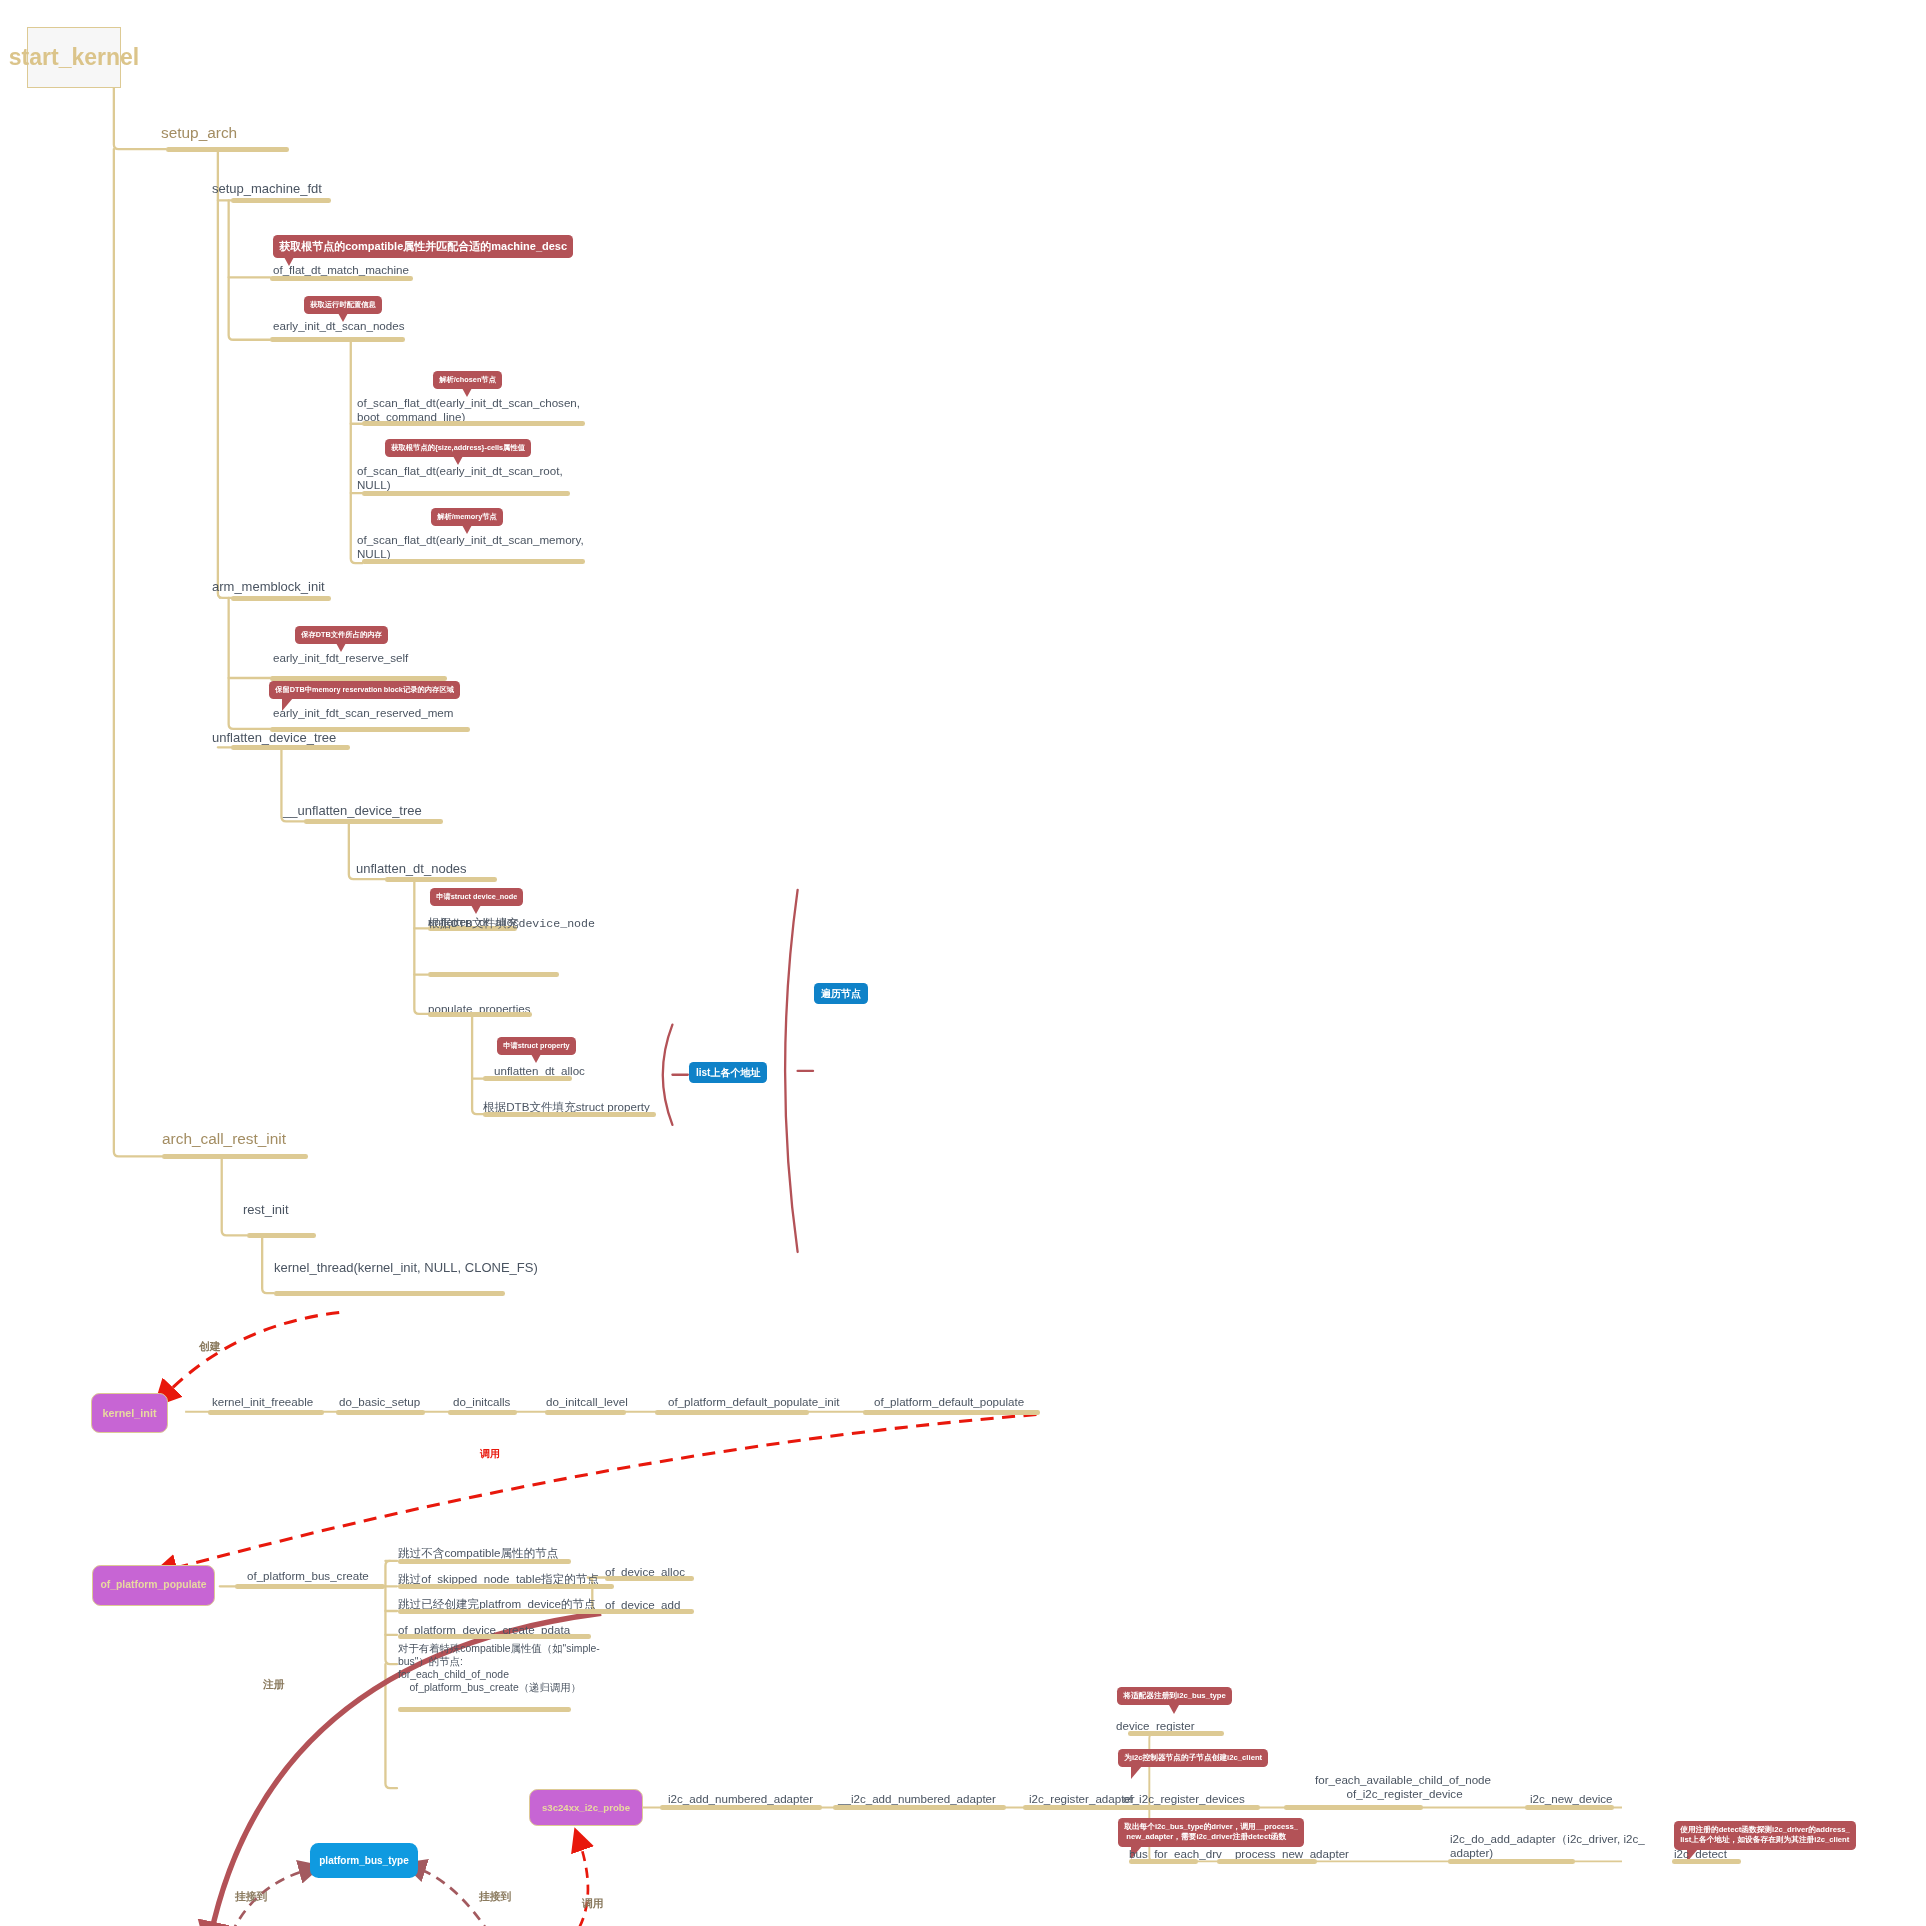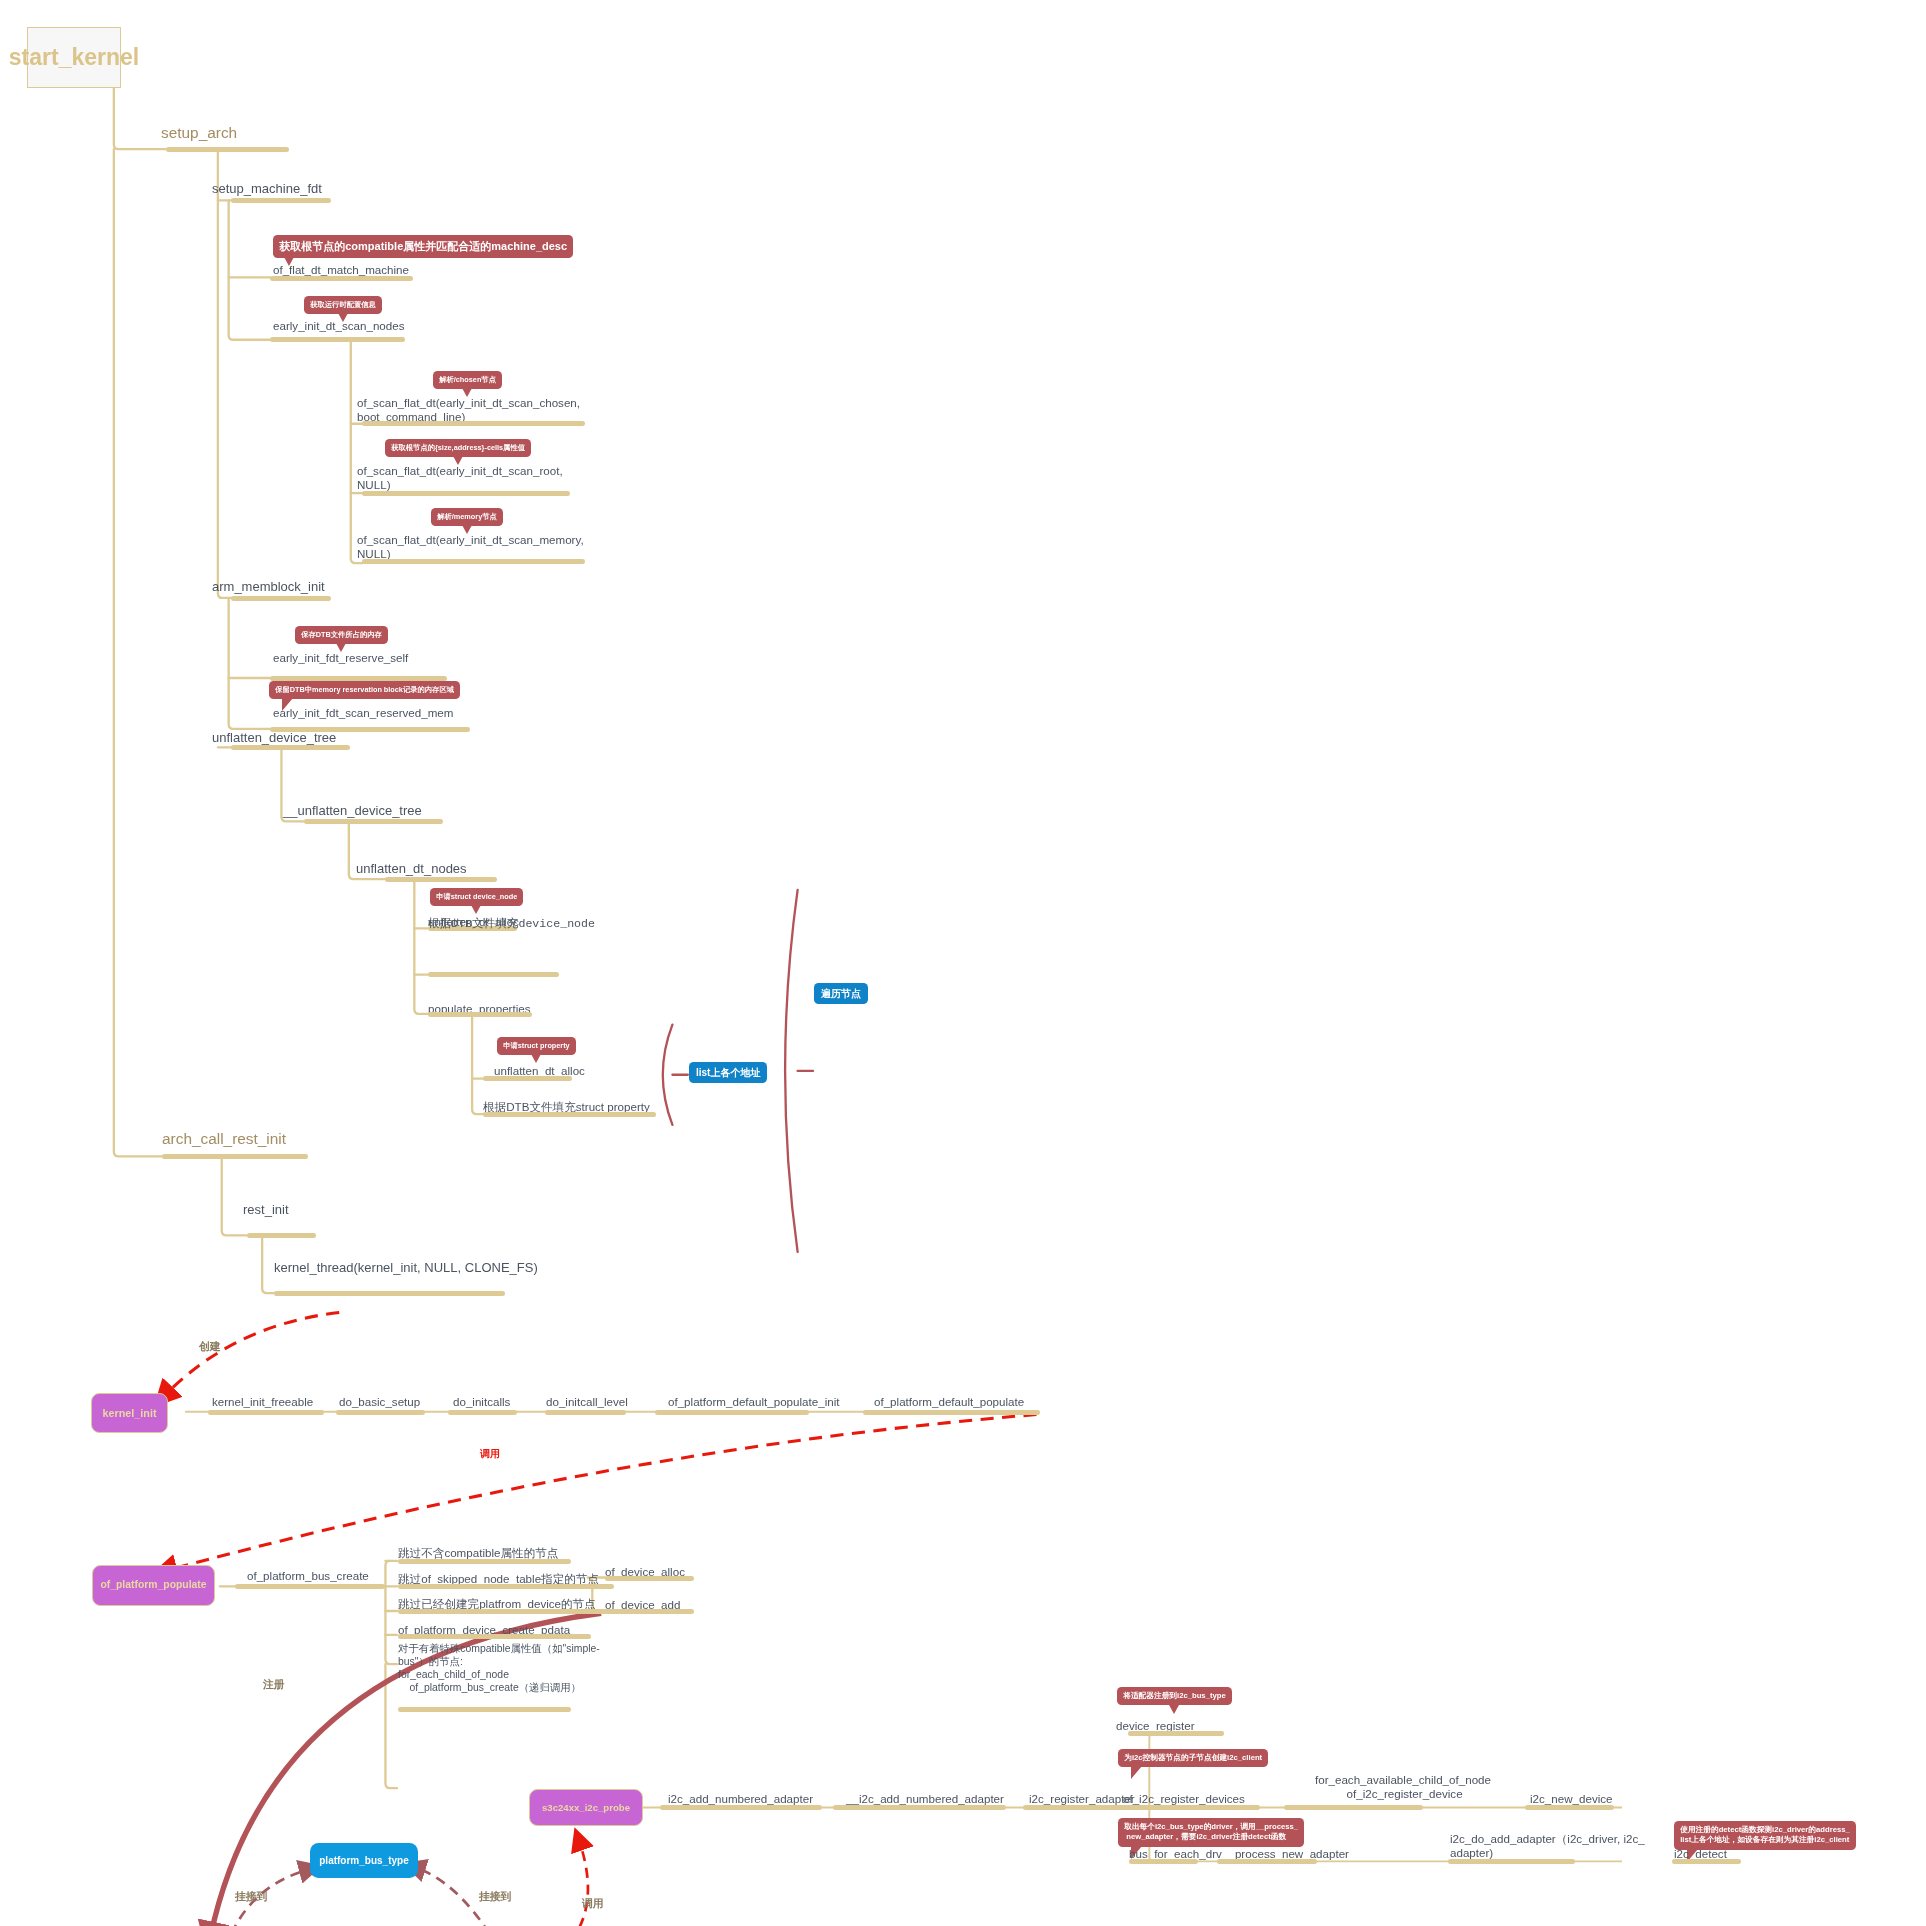--- a/index.html
+++ b/index.html
@@ -288,21 +288,21 @@
 
   <div class="edgelabel brown" style="left:263px;top:1678px;">注册</div>
 
   <div class="chip purple" style="left:529px;top:1789px;width:112px;height:35px;font-size:9.6px;">
     <span>s3c24xx_i2c_probe</span>
   </div>
 
   <div class="node mid" style="left:668px;top:1792px;">i2c_add_numbered_adapter</div>
   <div class="bar" style="left:660px;top:1805px;width:162px;"></div>
 
-  <div class="node mid" style="left:838px;top:1792px;margin-left:8px;">__i2c_add_numbered_adapter</div>
+  <div class="node mid" style="left:838px;top:1792px;">__i2c_add_numbered_adapter</div>
   <div class="bar" style="left:833px;top:1805px;width:173px;"></div>
 
   <div class="node mid" style="left:1029px;top:1792px;">i2c_register_adapter</div>
   <div class="bar" style="left:1023px;top:1805px;width:116px;"></div>
 
   <div class="callout tail-mid" style="left:1117px;top:1687px;font-size:7.7px;">将适配器注册到i2c_bus_type</div>
   <div class="node mid" style="left:1116px;top:1719px;">device_register</div>
   <div class="bar" style="left:1128px;top:1731px;width:96px;"></div>
 
   <div class="callout tail-slant" style="left:1118px;top:1749px;font-size:7.7px;">为i2c控制器节点的子节点创建i2c_client</div>

